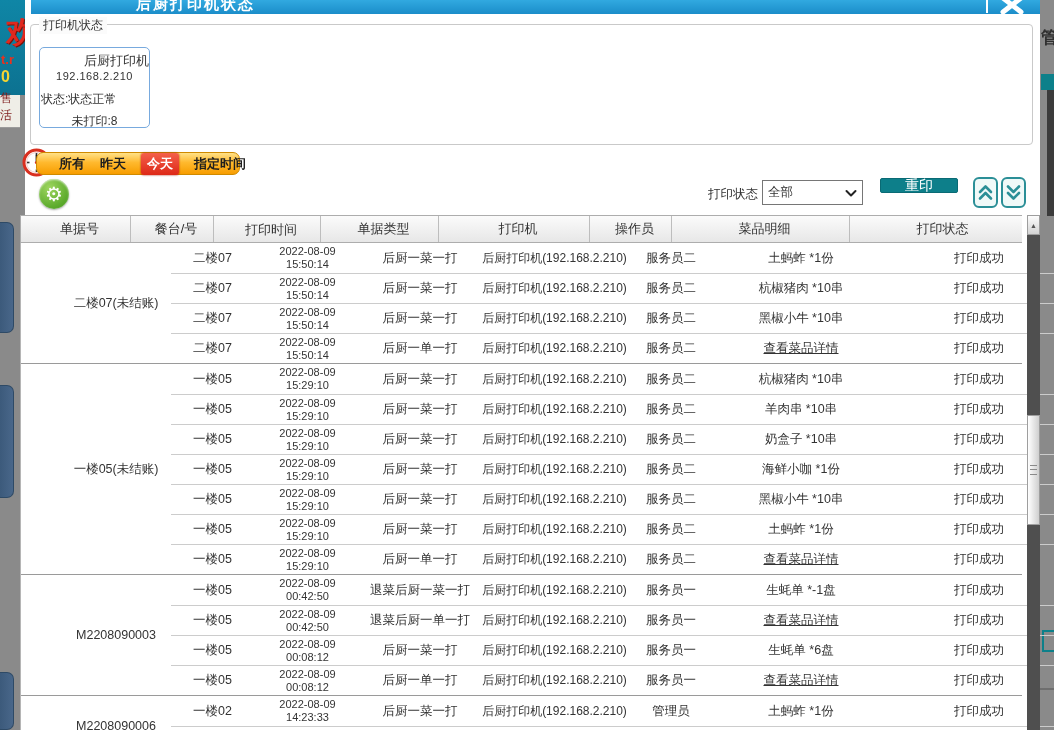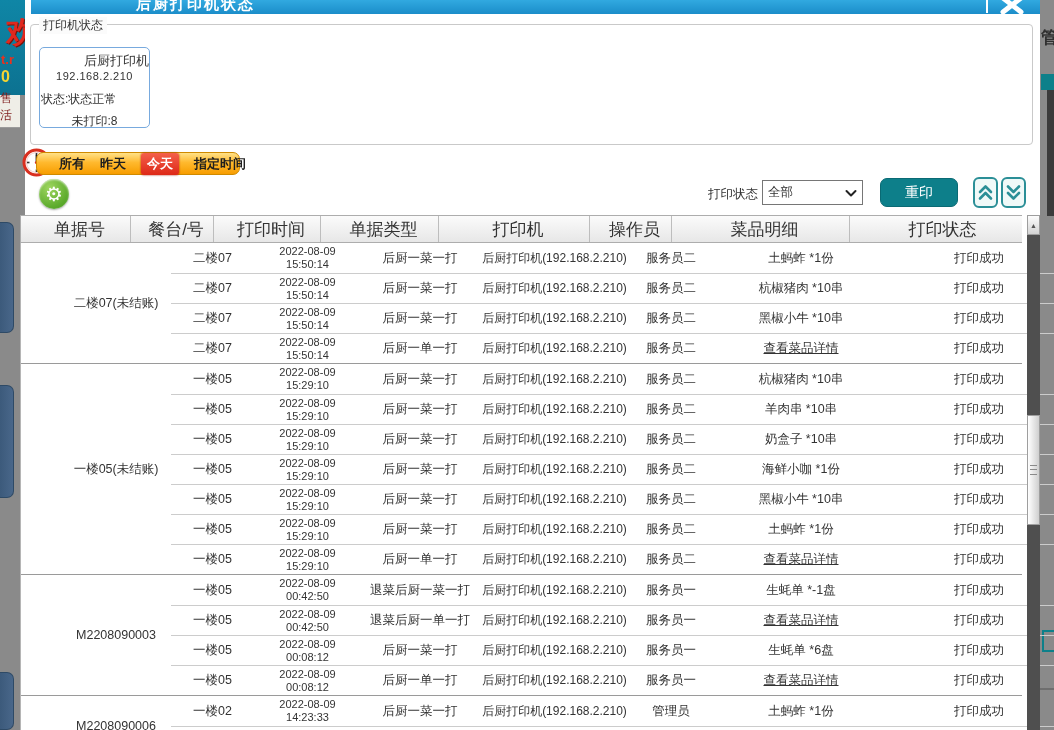--- a/index.html
+++ b/index.html
@@ -49,30 +49,30 @@
   .gear-icon{left:14px;top:179px;width:30px;height:30px;border-radius:50%;
       background:radial-gradient(circle at 35% 30%,#9ed65f,#5aa92b 70%,#47941c);
       display:flex;align-items:center;justify-content:center;color:#fff;font-size:20px;
       box-shadow:inset 0 1px 2px rgba(255,255,255,.7),0 1px 2px rgba(0,0,0,.35);cursor:pointer;}
 
   
   .status-label{left:683px;top:186px;font-size:12.5px;color:#333;}
   .status-select{left:737px;top:180px;width:101px;height:25px;border:1px solid #767676;background:#fff;box-sizing:border-box;
       display:flex;align-items:center;font-size:12.5px;padding-left:5px;cursor:pointer;}
   .select-arrow{position:absolute;right:3px;top:4px;width:16px;height:16px;}
-  .reprint-btn{left:855px;top:178px;width:78px;height:29px;background:#0d7f8a;border:1px solid #0a6a74;box-sizing:border-box;
-      color:#fff;font-size:14px;display:flex;align-items:center;justify-content:center;border-radius:7px;cursor:pointer;}
+  .reprint-btn{left:855px;top:178px;width:78px;height:15px;background:#0d7f8a;border:1px solid #0a6a74;box-sizing:border-box;
+      color:#fff;font-size:14px;display:flex;align-items:center;justify-content:center;border-radius:2px;cursor:pointer;}
   .chev-btn{top:177px;width:25px;height:31px;background:#f0f9f8;border:2px solid #2b8f97;border-radius:6px;box-sizing:border-box;
       display:flex;align-items:center;justify-content:center;cursor:pointer;}
   .chev-up{left:948px;} .chev-down{left:976px;}
 
   
   .grid-header{left:-5px;top:215px;width:1002px;height:28px;display:flex;box-sizing:border-box;
       background:linear-gradient(#fbfbfb,#e7e7e7);border:1px solid #adadad;border-right:none;}
-  .grid-header .hc{display:flex;align-items:center;justify-content:center;font-size:17px;color:#333;
+  .grid-header .hc{display:flex;align-items:center;justify-content:center;font-size:13px;color:#333;
       border-right:1px solid #bdbdbd;box-sizing:border-box;height:100%;padding-left:8px;}
   .grid-body{left:-5px;top:243px;width:1002px;border-left:1px solid #b5b5b5;box-sizing:border-box;background:#fff;}
   .group{display:flex;border-bottom:1px solid #9a9a9a;}
   .gcell{width:110px;flex:0 0 110px;display:flex;align-items:center;justify-content:center;font-size:12.5px;margin-left:40px;}
   .grows{flex:1;display:flex;flex-direction:column;}
   .row{display:flex;height:30px;box-sizing:border-box;}
   .row + .row{border-top:1px solid #cccccc;}
   .cell{display:flex;align-items:center;justify-content:center;font-size:12.5px;color:#333;box-sizing:border-box;overflow:hidden;white-space:nowrap;}
   .c2{width:83px;flex:0 0 83px;} .c3{width:107px;flex:0 0 107px;flex-direction:column;line-height:13px;font-size:11px;justify-content:center;}
   .c4{width:118px;flex:0 0 118px;} .c5{width:151px;flex:0 0 151px;font-size:12px;}

